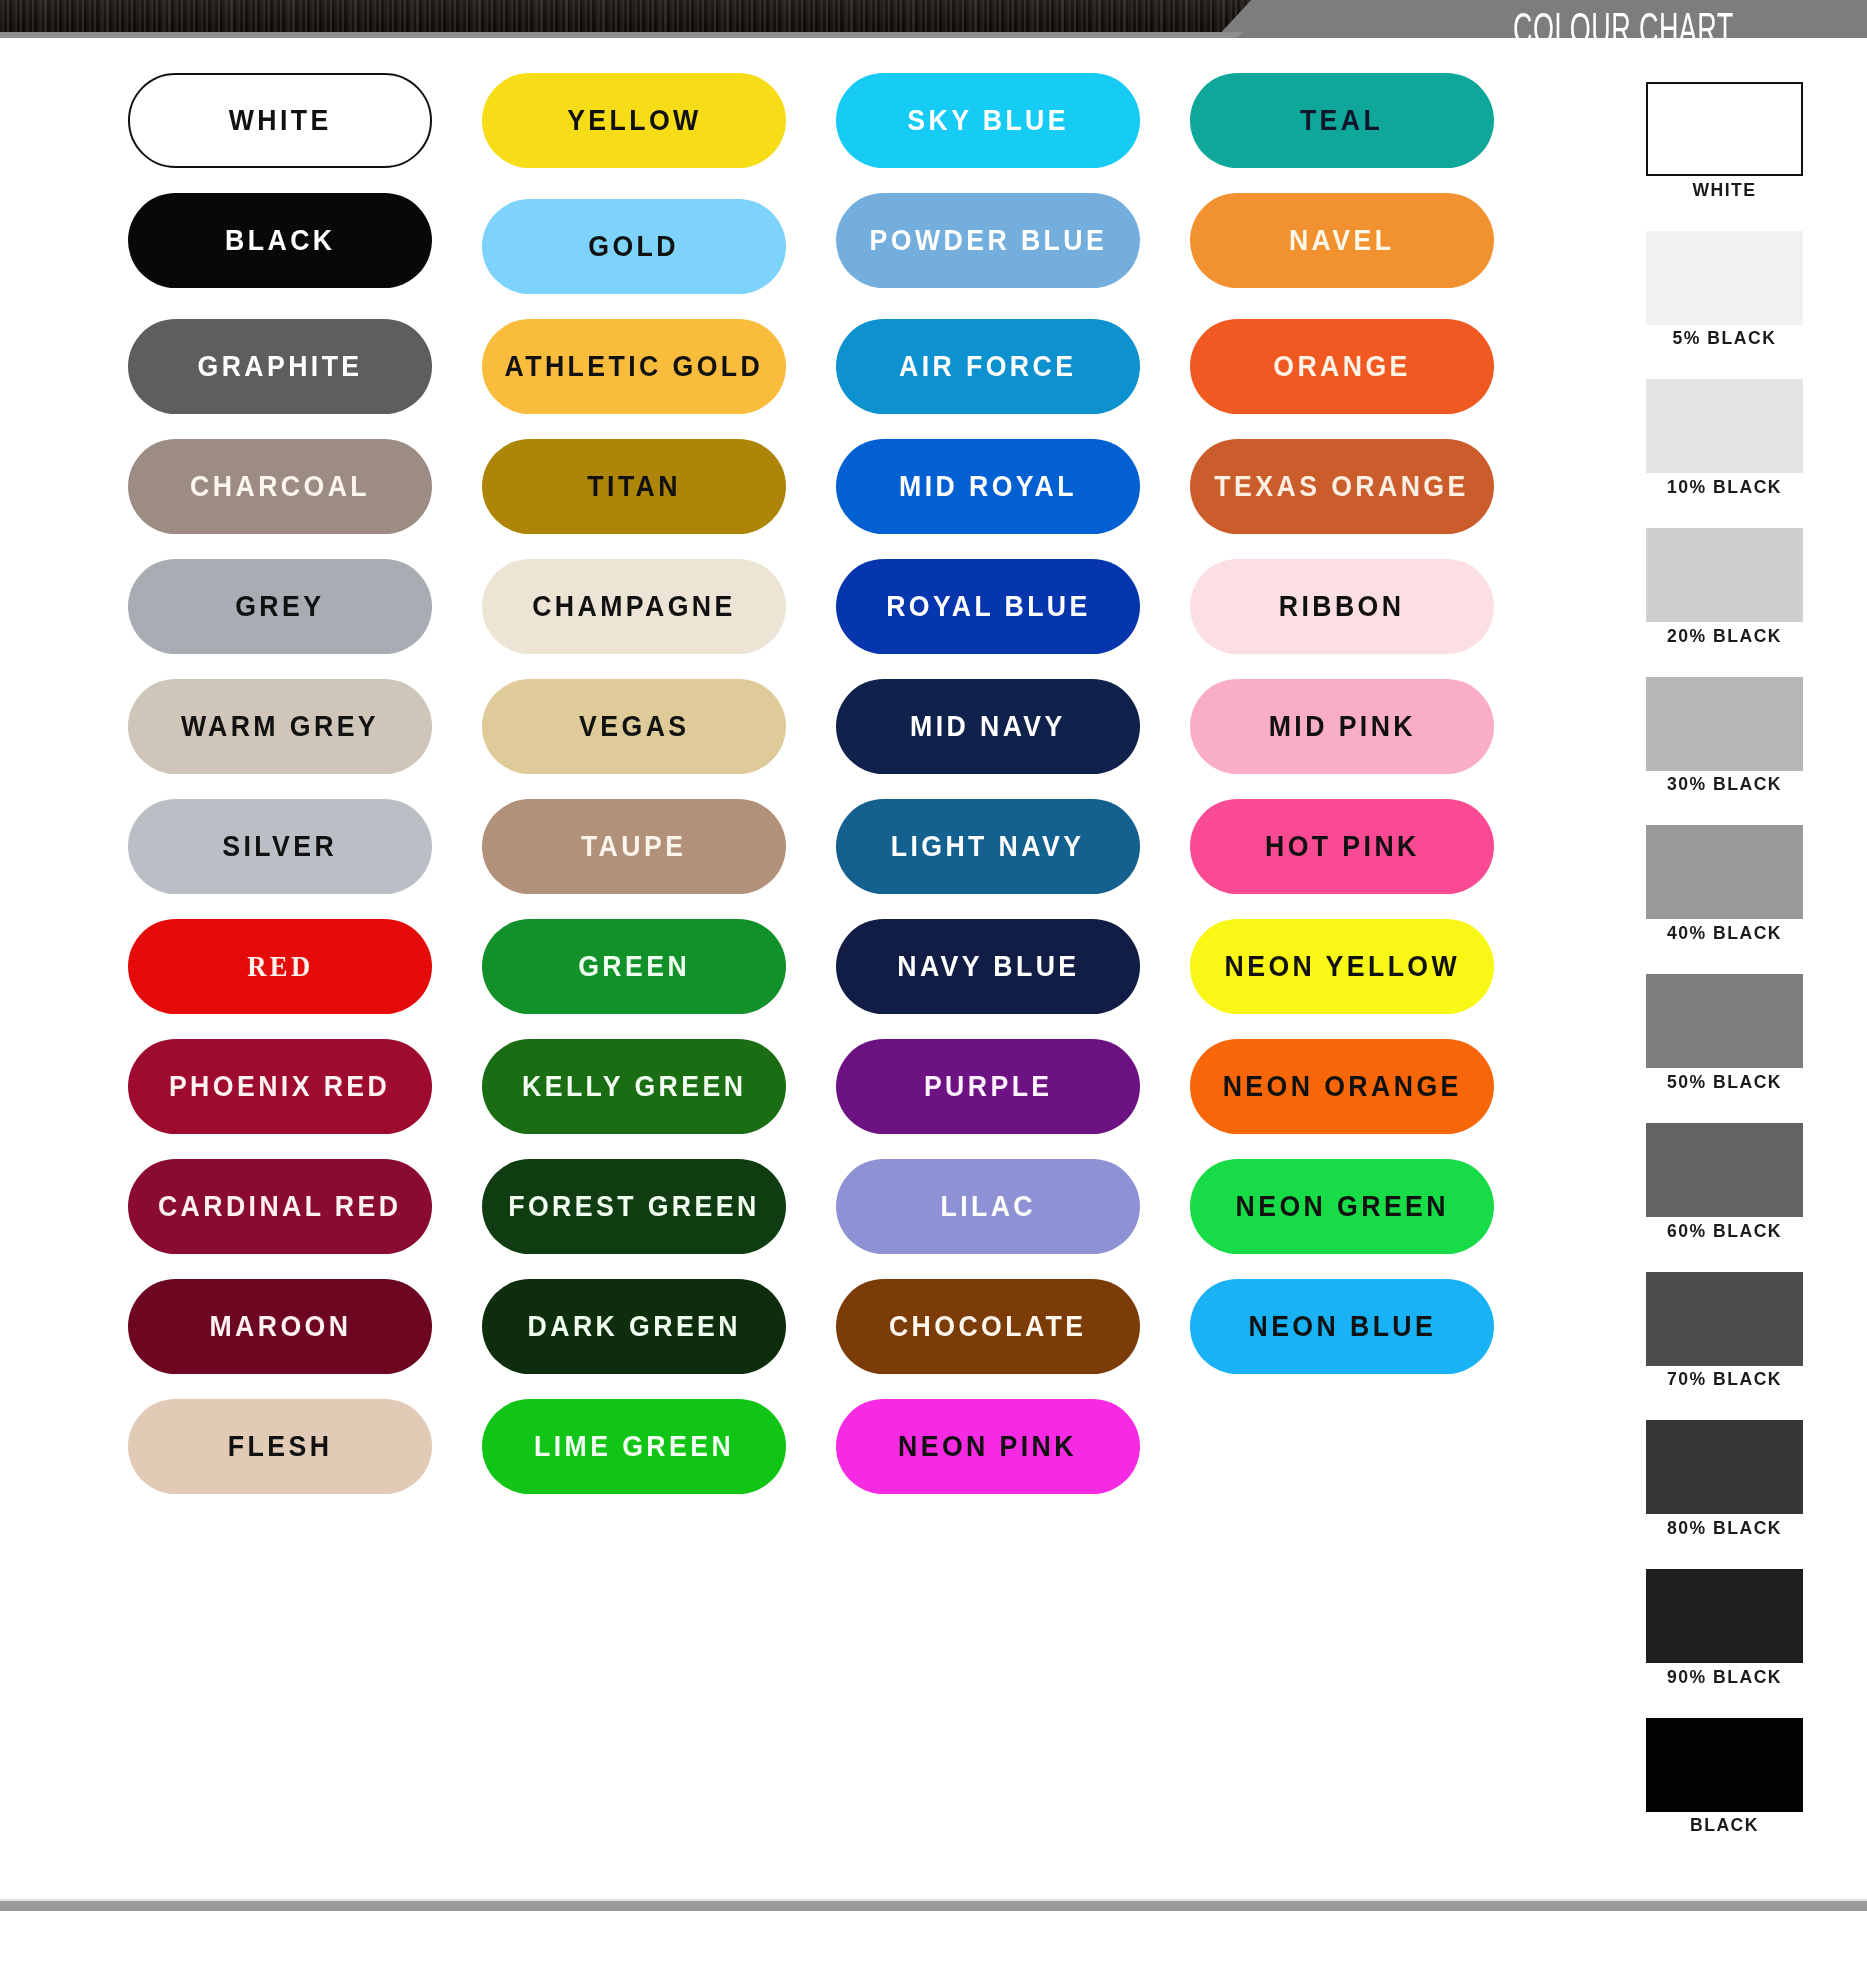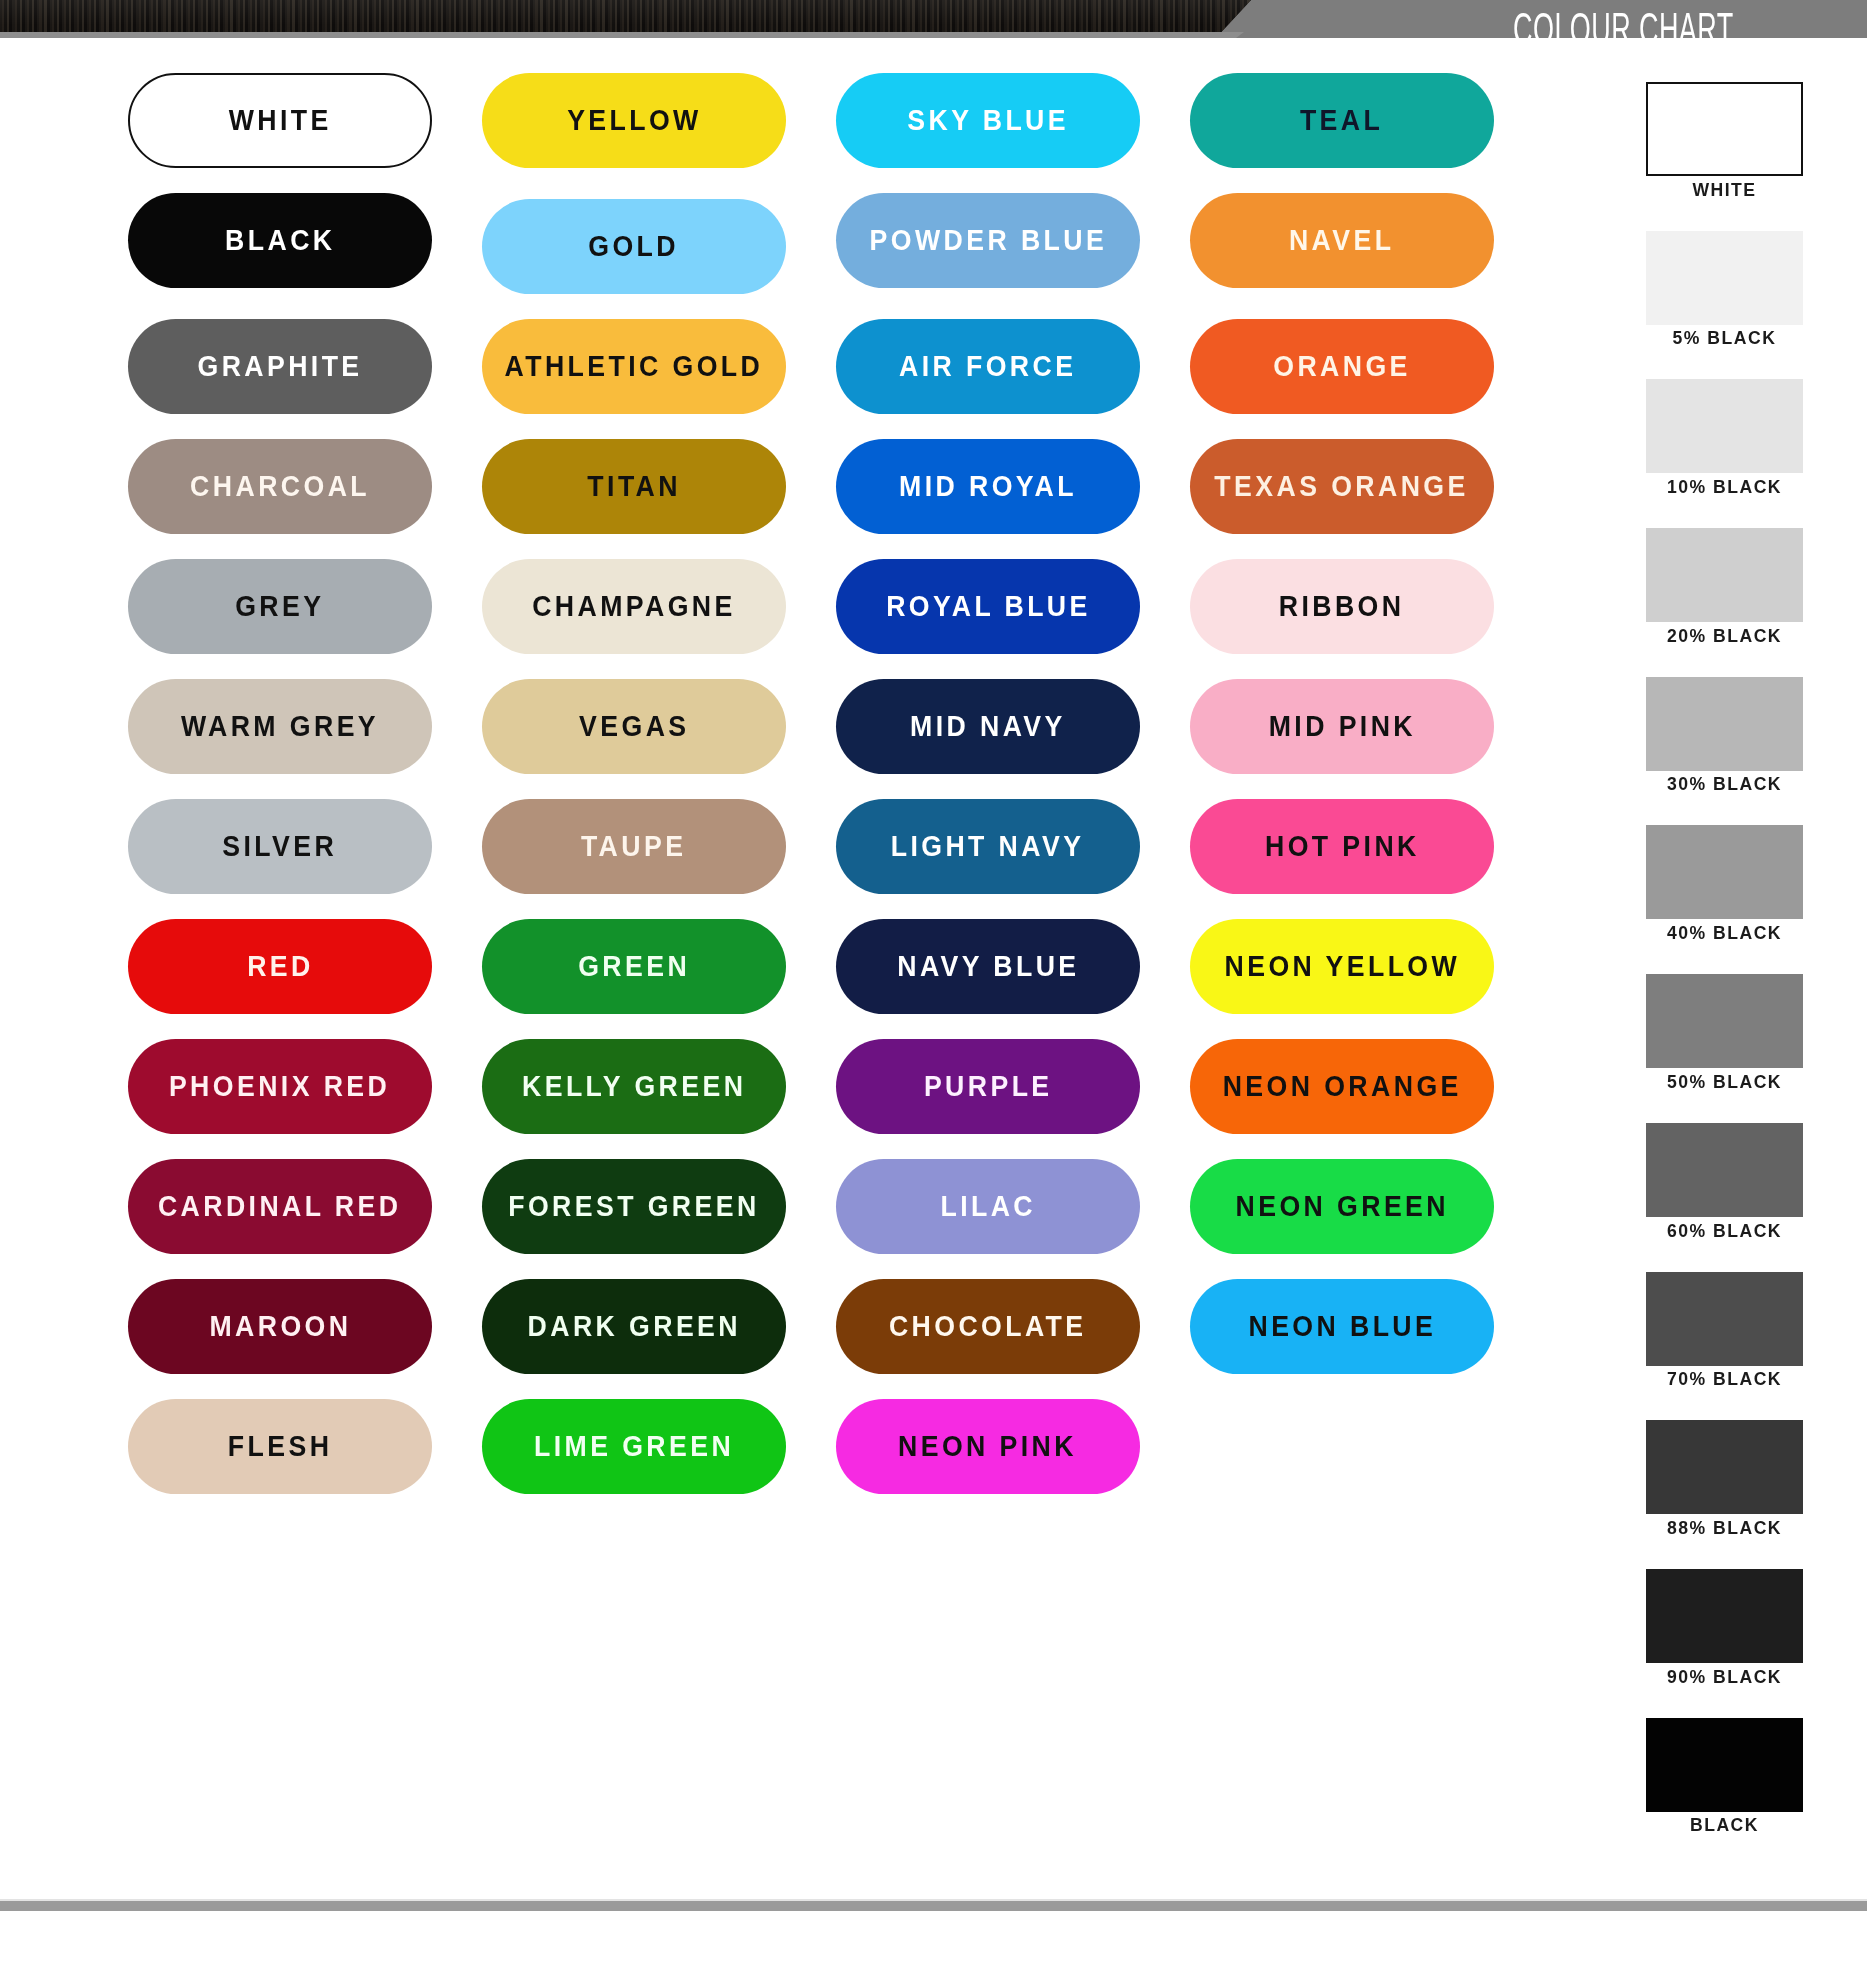--- a/index.html
+++ b/index.html
@@ -238,21 +238,21 @@
       </div>
       <div class="pill" style="background: rgb(178, 145, 122); color: rgb(253, 245, 236);">
         <span class="pill-label">TAUPE</span>
       </div>
       <div class="pill" style="background: rgb(20, 96, 142); color: rgb(255, 255, 255);">
         <span class="pill-label">LIGHT NAVY</span>
       </div>
       <div class="pill" style="background: rgb(250, 74, 148); color: rgb(17, 17, 17);">
         <span class="pill-label">HOT PINK</span>
       </div>
-      <div class="pill" style="background: rgb(230, 11, 11); color: rgb(255, 242, 236);">
+      <div class="pill" style="background: rgb(230, 11, 11); color: rgb(255, 242, 236); font-family: Liberation Serif, serif;">
         <span class="pill-label">RED</span>
       </div>
       <div class="pill" style="background: rgb(18, 145, 42); color: rgb(240, 255, 240);">
         <span class="pill-label">GREEN</span>
       </div>
       <div class="pill" style="background: rgb(18, 29, 70); color: rgb(255, 255, 255);">
         <span class="pill-label">NAVY BLUE</span>
       </div>
       <div class="pill" style="background: rgb(249, 247, 22); color: rgb(17, 17, 17);">
         <span class="pill-label">NEON YELLOW</span>
@@ -336,21 +336,21 @@
       <div class="grey-item">
         <div class="grey-swatch" style="background: rgb(99, 99, 99);"></div>
         <div class="grey-caption">60% BLACK</div>
       </div>
       <div class="grey-item">
         <div class="grey-swatch" style="background: rgb(77, 77, 77);"></div>
         <div class="grey-caption">70% BLACK</div>
       </div>
       <div class="grey-item">
         <div class="grey-swatch" style="background: rgb(55, 55, 55);"></div>
-        <div class="grey-caption">88% BLACK</div>
+        <div class="grey-caption">80% BLACK</div>
       </div>
       <div class="grey-item">
         <div class="grey-swatch" style="background: rgb(30, 30, 30);"></div>
         <div class="grey-caption">90% BLACK</div>
       </div>
       <div class="grey-item">
         <div class="grey-swatch" style="background: rgb(3, 3, 3);"></div>
         <div class="grey-caption">BLACK</div>
       </div>
     </div>

